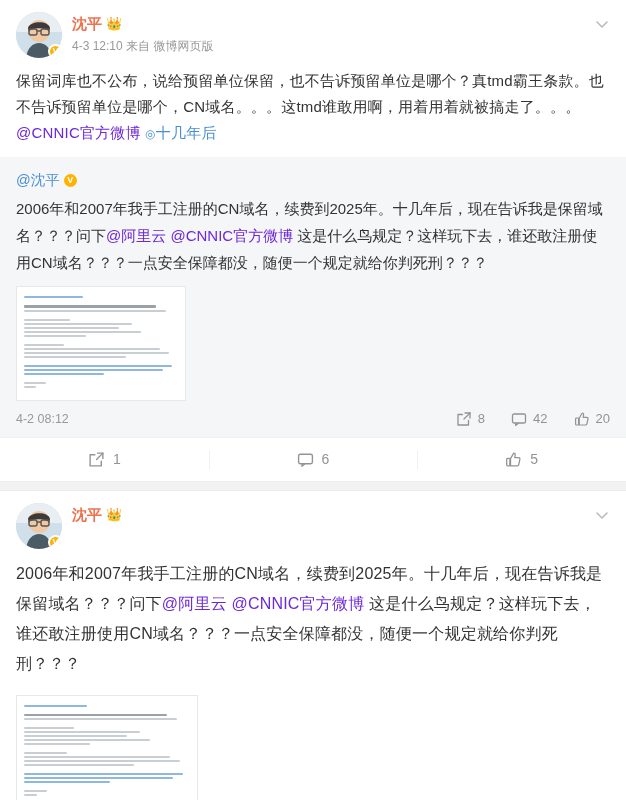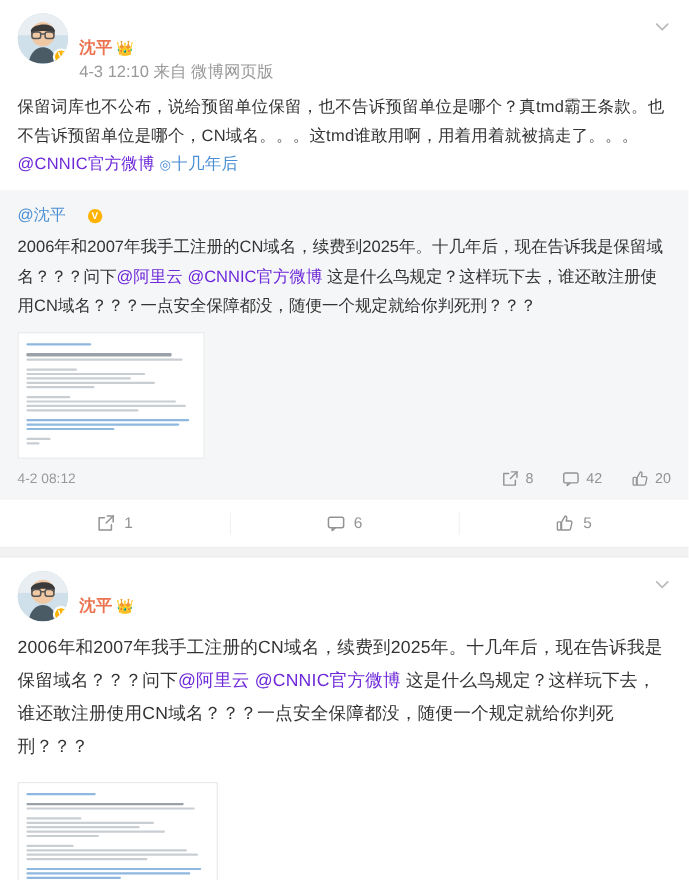--- a/index.html
+++ b/index.html
@@ -47,26 +47,25 @@
   }
   .hmeta { flex: 1 1 auto; min-width: 0; padding-top: 2px;}
   .uname {
     color: #eb7350;
     font-size: 15px;
     font-weight: bold;
     line-height: 20px;
     display: flex;
     align-items: center;
     gap: 4px;
-    margin-top: 20px;
   }
   .crown { font-size: 13px; }
   .sub {
     color: #999;
-    font-size: 15px;
+    font-size: 12px;
     line-height: 18px;
     margin-top: 3px;
   }
   .chev {
     flex: 0 0 auto;
     color: #b5b5b5;
     font-size: 13px;
     padding-top: 4px;
     cursor: pointer;
   }
@@ -93,21 +92,21 @@
     background: #f5f6f7;
     margin: 4px -16px 0 -16px;
     padding: 12px 16px 10px 16px;
   }
   .rt-name {
     font-size: 14.5px;
     color: #4a8fd4;
     line-height: 22px;
     display: flex;
     align-items: center;
-    gap: 20px;
+    gap: 4px;
     margin-bottom: 4px;
   }
   .vdot {
     display: inline-block;
     width: 13px; height: 13px;
     border-radius: 50%;
     background: #ffb300;
     color: #fff;
     font-size: 9px;
     line-height: 13px;

